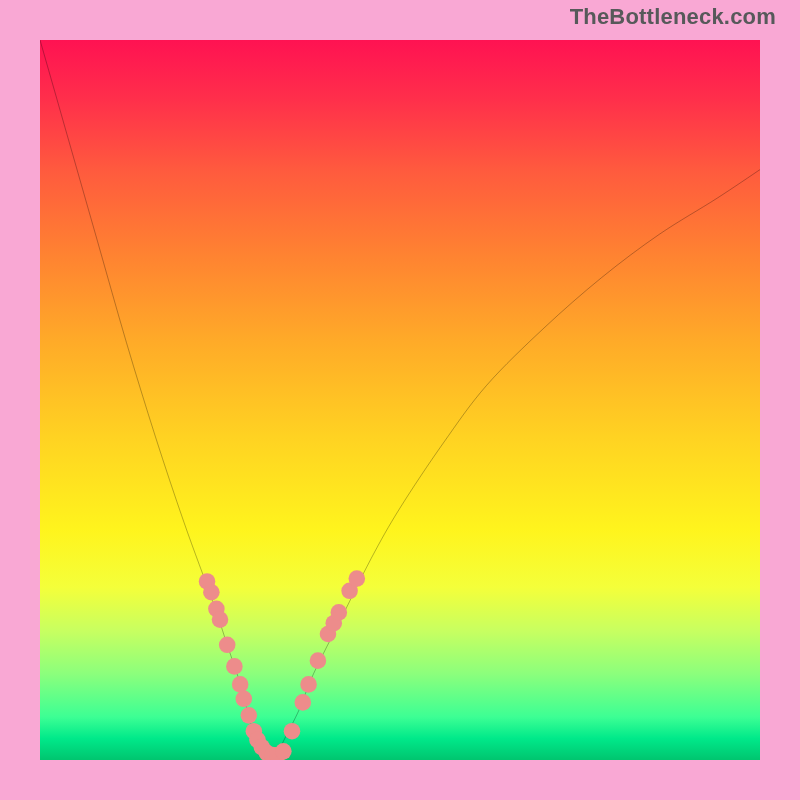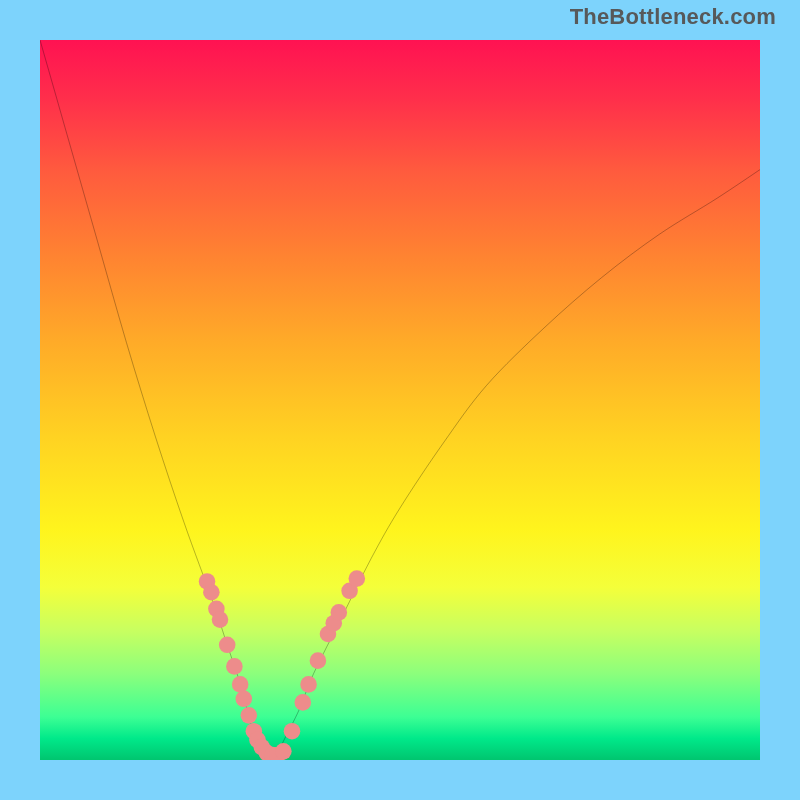--- a/index.html
+++ b/index.html
@@ -1,17 +1,17 @@
 <!DOCTYPE html>
 <html><head>
 <meta charset="utf-8">
 <style>
   * { margin:0; padding:0; box-sizing:border-box; }
   html,body { width:800px; height:800px; overflow:hidden; background:#000; }
-  .stage { position:relative; width:800px; height:800px; background:#7dd3fc;padding-left:40px; }
+  .stage { position:relative; width:800px; height:800px; background:#f9a8d4;padding-left:40px; }
   .plot {
     position:absolute;
     left:40px; top:40px;
     width:720px; height:720px;
     background: linear-gradient(to bottom,
       #ff1252 0%,
       #ff2e4b 8%,
       #ff5a3e 18%,
       #ff8331 30%,
       #ffab28 42%,

